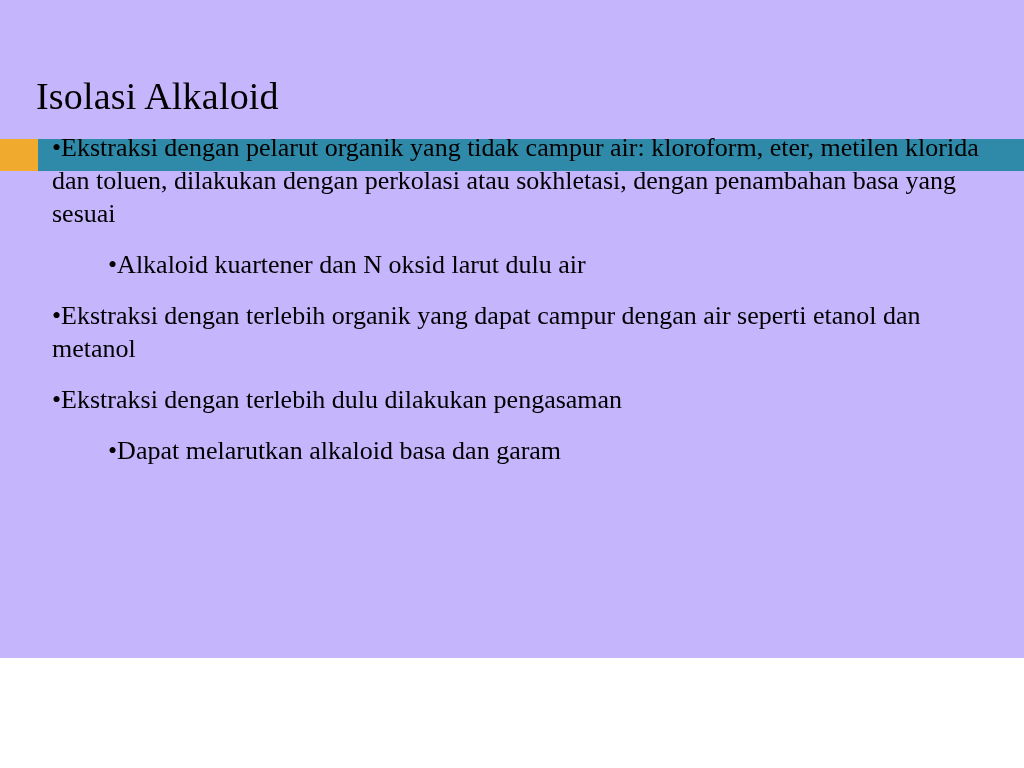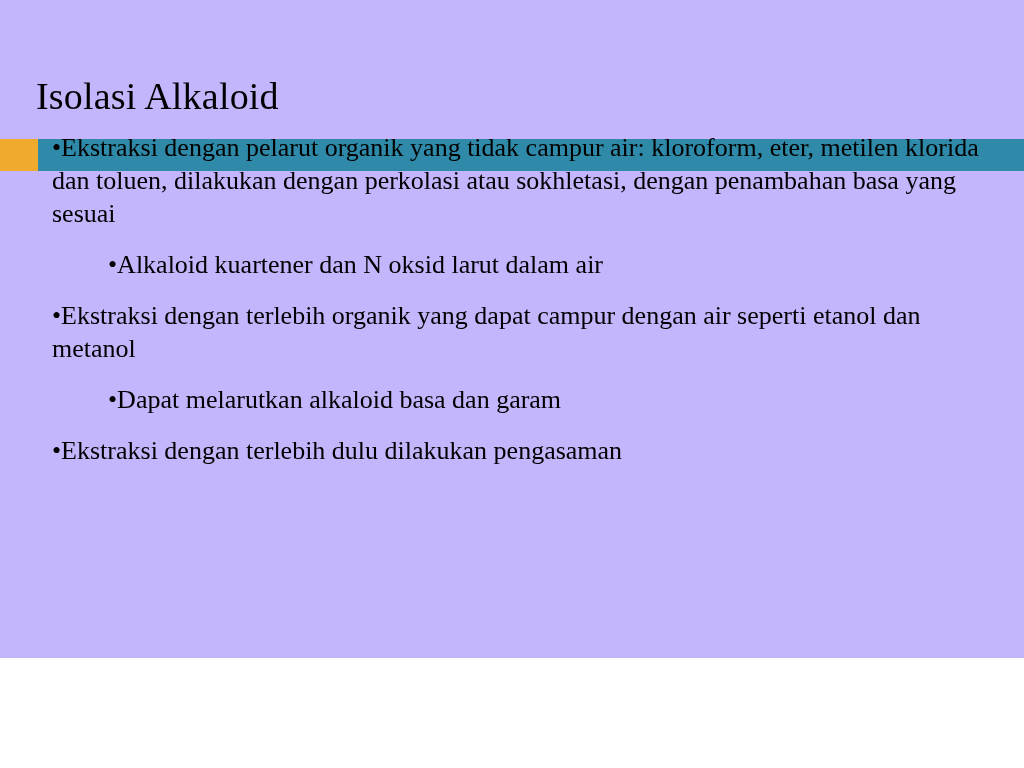--- a/index.html
+++ b/index.html
@@ -89,24 +89,24 @@
 
   <div class="accent-bar"></div>
   <div class="accent-bar-cap"></div>
 
   <h1 class="title">Isolasi Alkaloid</h1>
 
   <div class="body">
 
     <p class="bullet level1"><span class="marker">•</span><span>Ekstraksi dengan pelarut organik yang tidak campur air: kloroform, eter, metilen klorida dan toluen, dilakukan dengan perkolasi atau sokhletasi, dengan penambahan basa yang sesuai</span></p>
 
-    <p class="bullet level2"><span class="marker">•</span><span>Alkaloid kuartener dan N oksid larut dalam air</span></p>
+    <p class="bullet level2"><span class="marker">•</span><span>Alkaloid kuartener dan N oksid larut dulu air</span></p>
 
     <p class="bullet level1"><span class="marker">•</span><span>Ekstraksi dengan terlebih organik yang dapat campur dengan air seperti etanol dan metanol</span></p>
 
+    <p class="bullet level1"><span class="marker">•</span><span>Ekstraksi dengan terlebih dulu dilakukan pengasaman</span></p>
+
     <p class="bullet level2"><span class="marker">•</span><span>Dapat melarutkan alkaloid basa dan garam</span></p>
-
-    <p class="bullet level1"><span class="marker">•</span><span>Ekstraksi dengan terlebih dulu dilakukan pengasaman</span></p>
 
 
 
   </div>
 </div>
 
 </body></html>

